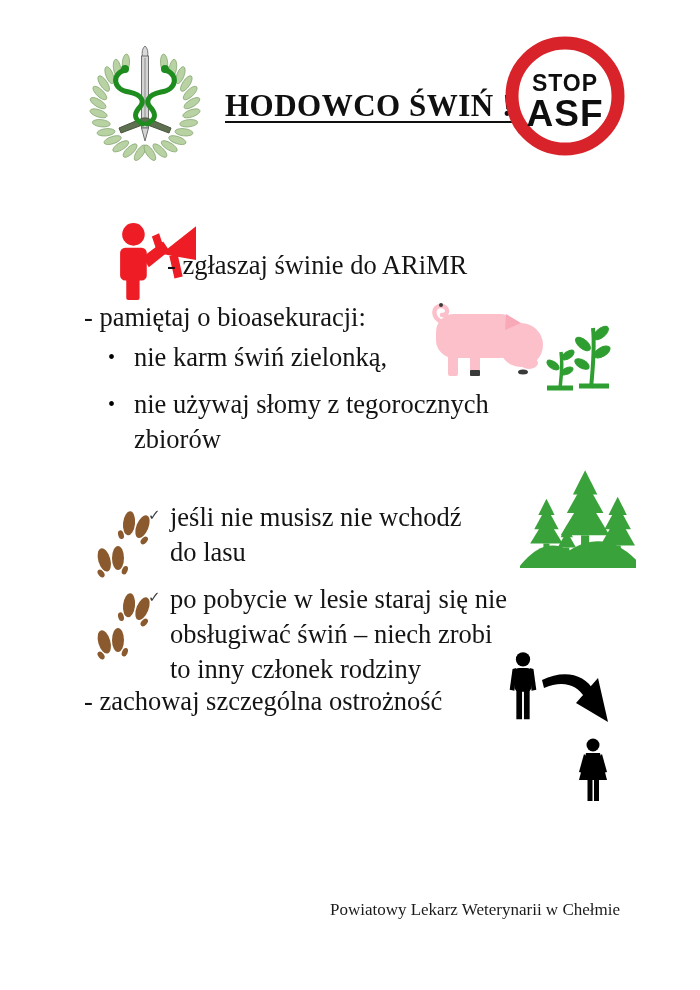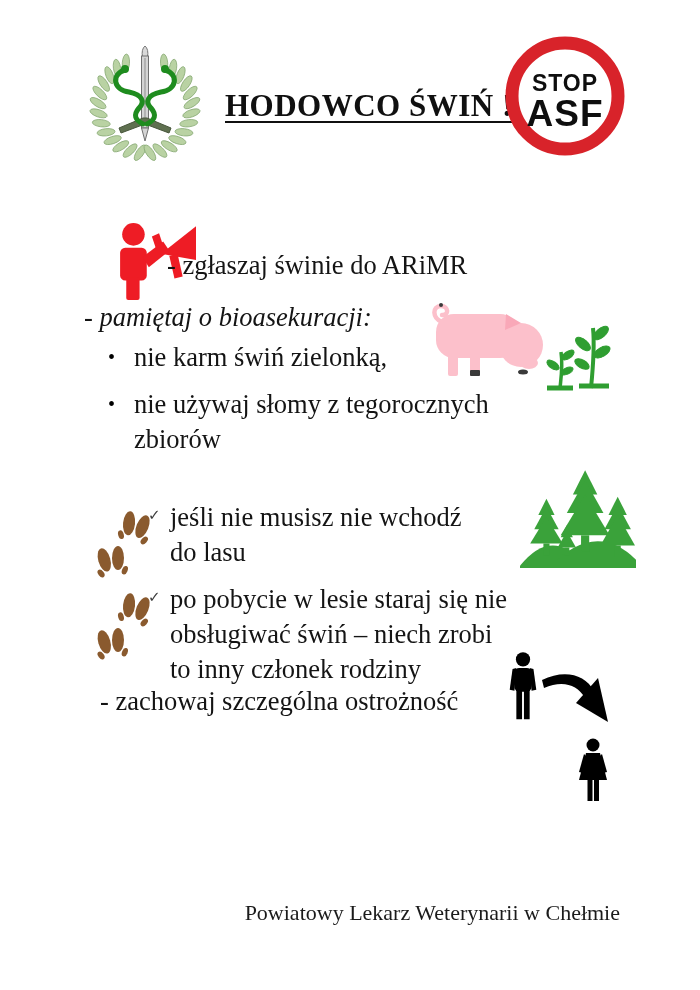--- a/index.html
+++ b/index.html
@@ -5,21 +5,21 @@
   html,body{margin:0;padding:0;background:#fff;}
   .page{position:relative;width:700px;height:990px;background:#ffffff;overflow:hidden;
         font-family:"Liberation Serif",serif;}
   .abs{position:absolute;}
   .title{font-size:31px;font-weight:bold;color:#101010;letter-spacing:.5px;
          text-decoration:underline;text-decoration-thickness:2px;text-underline-offset:5px;
          white-space:nowrap;}
   .body-text{font-size:26.5px;line-height:35px;color:#141414;white-space:nowrap;}
   .bullet{font-size:20px;color:#000;}
   .check{font-family:"DejaVu Sans",sans-serif;font-size:15px;color:#3c3c3c;}
-  .footer{font-size:22px;color:#1b1b1b;white-space:nowrap;}
+  .footer{font-size:17px;color:#1b1b1b;white-space:nowrap;}
   svg{display:block;}
 </style>
 </head>
 <body>
 
 <div class="page">
 
   <div class="abs" style="left:85px;top:40px;">
     <svg width="120" height="128" viewBox="0 0 120 128">
       <g id="wreath">
@@ -84,21 +84,21 @@
       <rect x="4" y="27" width="26" height="32" rx="5"></rect>
       <rect x="10" y="56" width="13" height="22" rx="2"></rect>
       <path d="M26,36 L46,21 L52,30 L32,46 Z"></path>
       <path d="M35,16 L42,13 L46,25 L39,28 Z"></path>
       <path d="M44,33 L78,6 L78,39 Z"></path>
       <path d="M52,35 L60,33 L65,55 L57,57 Z"></path>
     </svg>
   </div>
   <div class="abs body-text" style="left:167px;top:248px;">- zgłaszaj świnie do ARiMR</div>
 
-  <div class="abs body-text" style="left:84px;top:300px;font-style:italic;">- pamiętaj o bioasekuracji:</div>
+  <div class="abs body-text" style="left:84px;top:300px;">- pamiętaj o bioasekuracji:</div>
 
   <div class="abs" style="left:428px;top:300px;">
     <svg width="118" height="78" viewBox="0 0 118 78">
       <g fill="#fcc0cb">
         <path d="M14,22 C4,18 4,6 13,6 C21,6 21,16 14,15" fill="none" stroke="#fcc0cb" stroke-width="4.5" stroke-linecap="round"></path>
         <circle cx="13" cy="5" r="2" fill="#3a3a3a"></circle>
         <rect x="8" y="14" width="82" height="44" rx="18"></rect>
         <circle cx="93" cy="45" r="22"></circle>
         <ellipse cx="101" cy="63" rx="9" ry="6"></ellipse>
         <polygon points="78,14 93,23 77,30" fill="#f9a8b8"></polygon>
@@ -210,21 +210,21 @@
     </svg>
   </div>
 
   <div class="abs" style="left:540px;top:668px;">
     <svg width="72" height="66" viewBox="0 0 72 66" fill="#000">
       <path d="M2,12 C24,1 45,6 54,23 L45,30 C37,16 22,12 4,20 Z"></path>
       <polygon points="68,54 36,35 58,10"></polygon>
     </svg>
   </div>
 
-  <div class="abs body-text" style="left:84px;top:684px;margin-left:16px;">- zachowaj szczególna ostrożność</div>
+  <div class="abs body-text" style="left:84px;top:684px;">- zachowaj szczególna ostrożność</div>
 
   <div class="abs" style="left:570px;top:738px;">
     <svg width="46" height="64" viewBox="0 0 46 64" fill="#000">
       <circle cx="23" cy="7" r="6.5"></circle>
       <path d="M16,15 H30 L37,42 H9 Z"></path>
       <path d="M14,16 L9,34 L13,35 L18,20 Z"></path>
       <path d="M32,16 L37,34 L33,35 L28,20 Z"></path>
       <rect x="17.5" y="42" width="5" height="21"></rect>
       <rect x="24" y="42" width="5" height="21"></rect>
     </svg>

